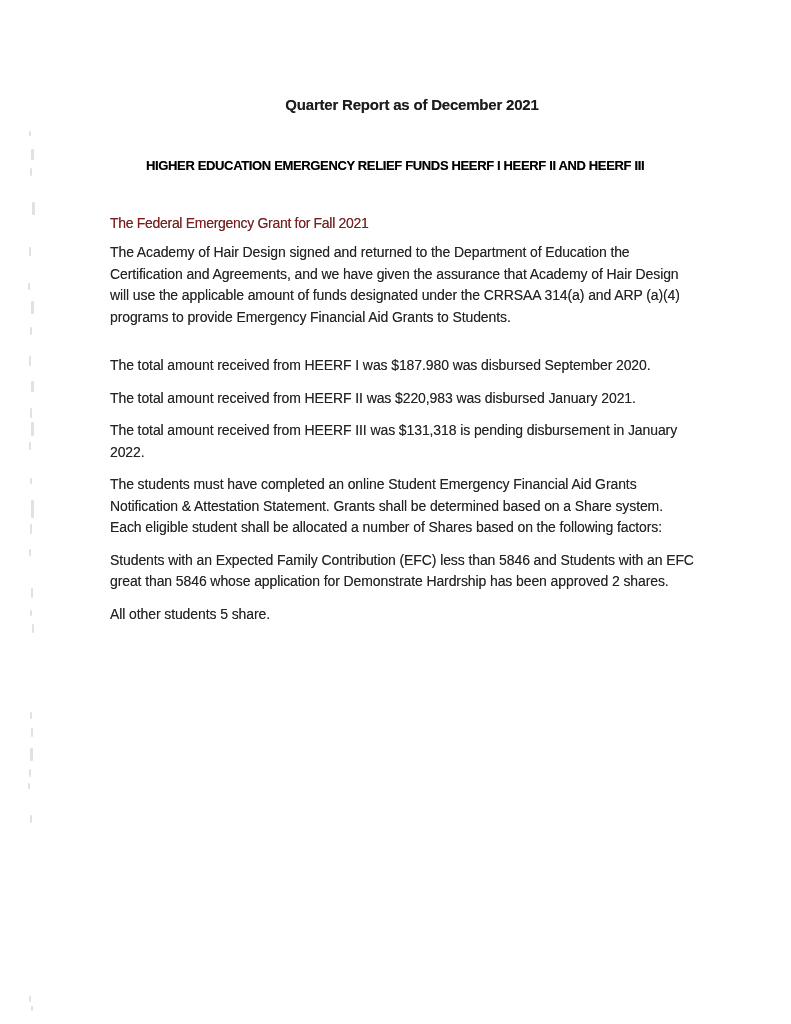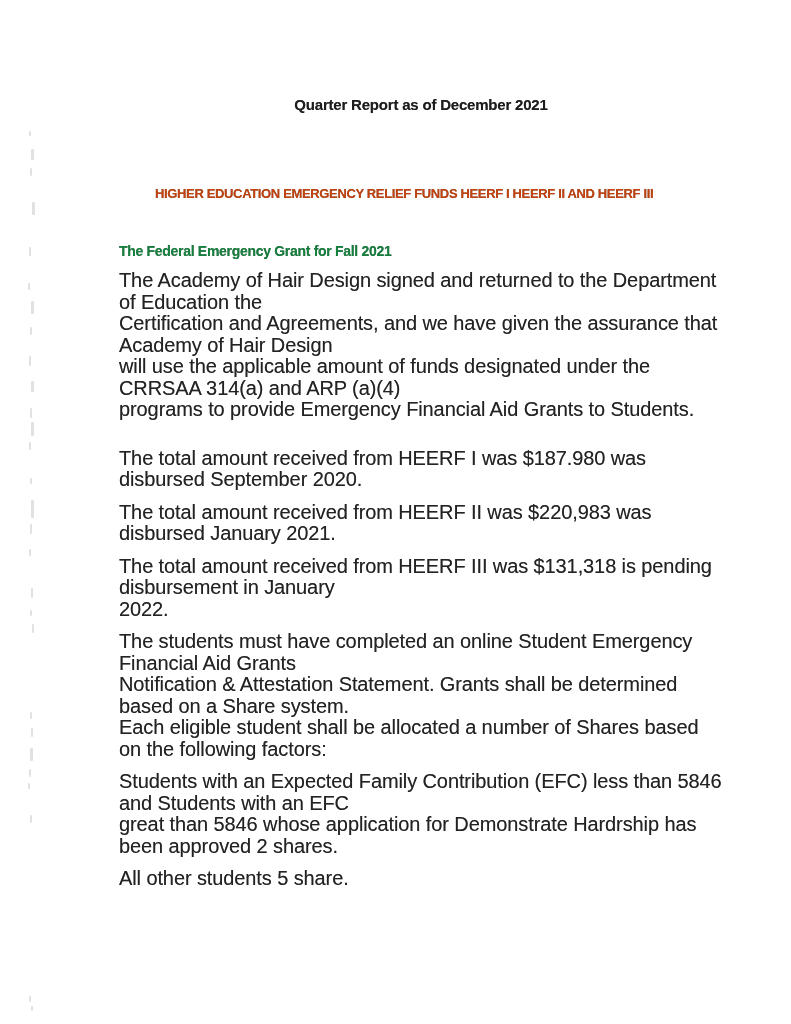--- a/index.html
+++ b/index.html
@@ -11,56 +11,56 @@
     position: relative;
     width: 791px;
     height: 1024px;
     background: #ffffff;
     overflow: hidden;
     font-family: "Liberation Sans", sans-serif;
     color: #222222;
   }
   .content {
     position: absolute;
-    left: 119px;
+    left: 110px;
     top: 96px;
     width: 604px;
   }
   .doc-title {
     margin: 0;
     font-size: 15px;
     font-weight: bold;
     letter-spacing: -0.2px;
     line-height: 17px;
     text-align: center;
     color: #1d1d1d;
     text-shadow: 0 0 0.5px rgba(30,30,30,0.6);
   }
   .main-heading {
-    margin: 72px 0 0 0;
+    margin: 44px 0 0 0;
     padding-left: 36px;
     font-size: 13px;
     font-weight: bold;
     letter-spacing: -0.35px;
     line-height: 17px;
-    color: #c2410c;
+    color: #000000;
     text-shadow: 0 0 0.5px rgba(30,30,30,0.6);
   }
   .section-heading {
     margin: 41px 0 4px 0;
     font-size: 14px;
-    font-weight: bold;
+    font-weight: normal;
     letter-spacing: -0.3px;
     line-height: 16px;
-    color: #15803d;
+    color: #7f1d1d;
     text-shadow: 0 0 0.5px rgba(30,30,30,0.6);
   }
   .body-para {
     margin: 11px 0 0 0;
-    font-size: 20px;
+    font-size: 14px;
     letter-spacing: -0.1px;
     line-height: 21.5px;
     white-space: pre-line;
     color: #232323;
     text-shadow: 0 0 0.4px rgba(40,40,40,0.5);
   }
   .gap-lg {
     margin-top: 27px;
   }
   

